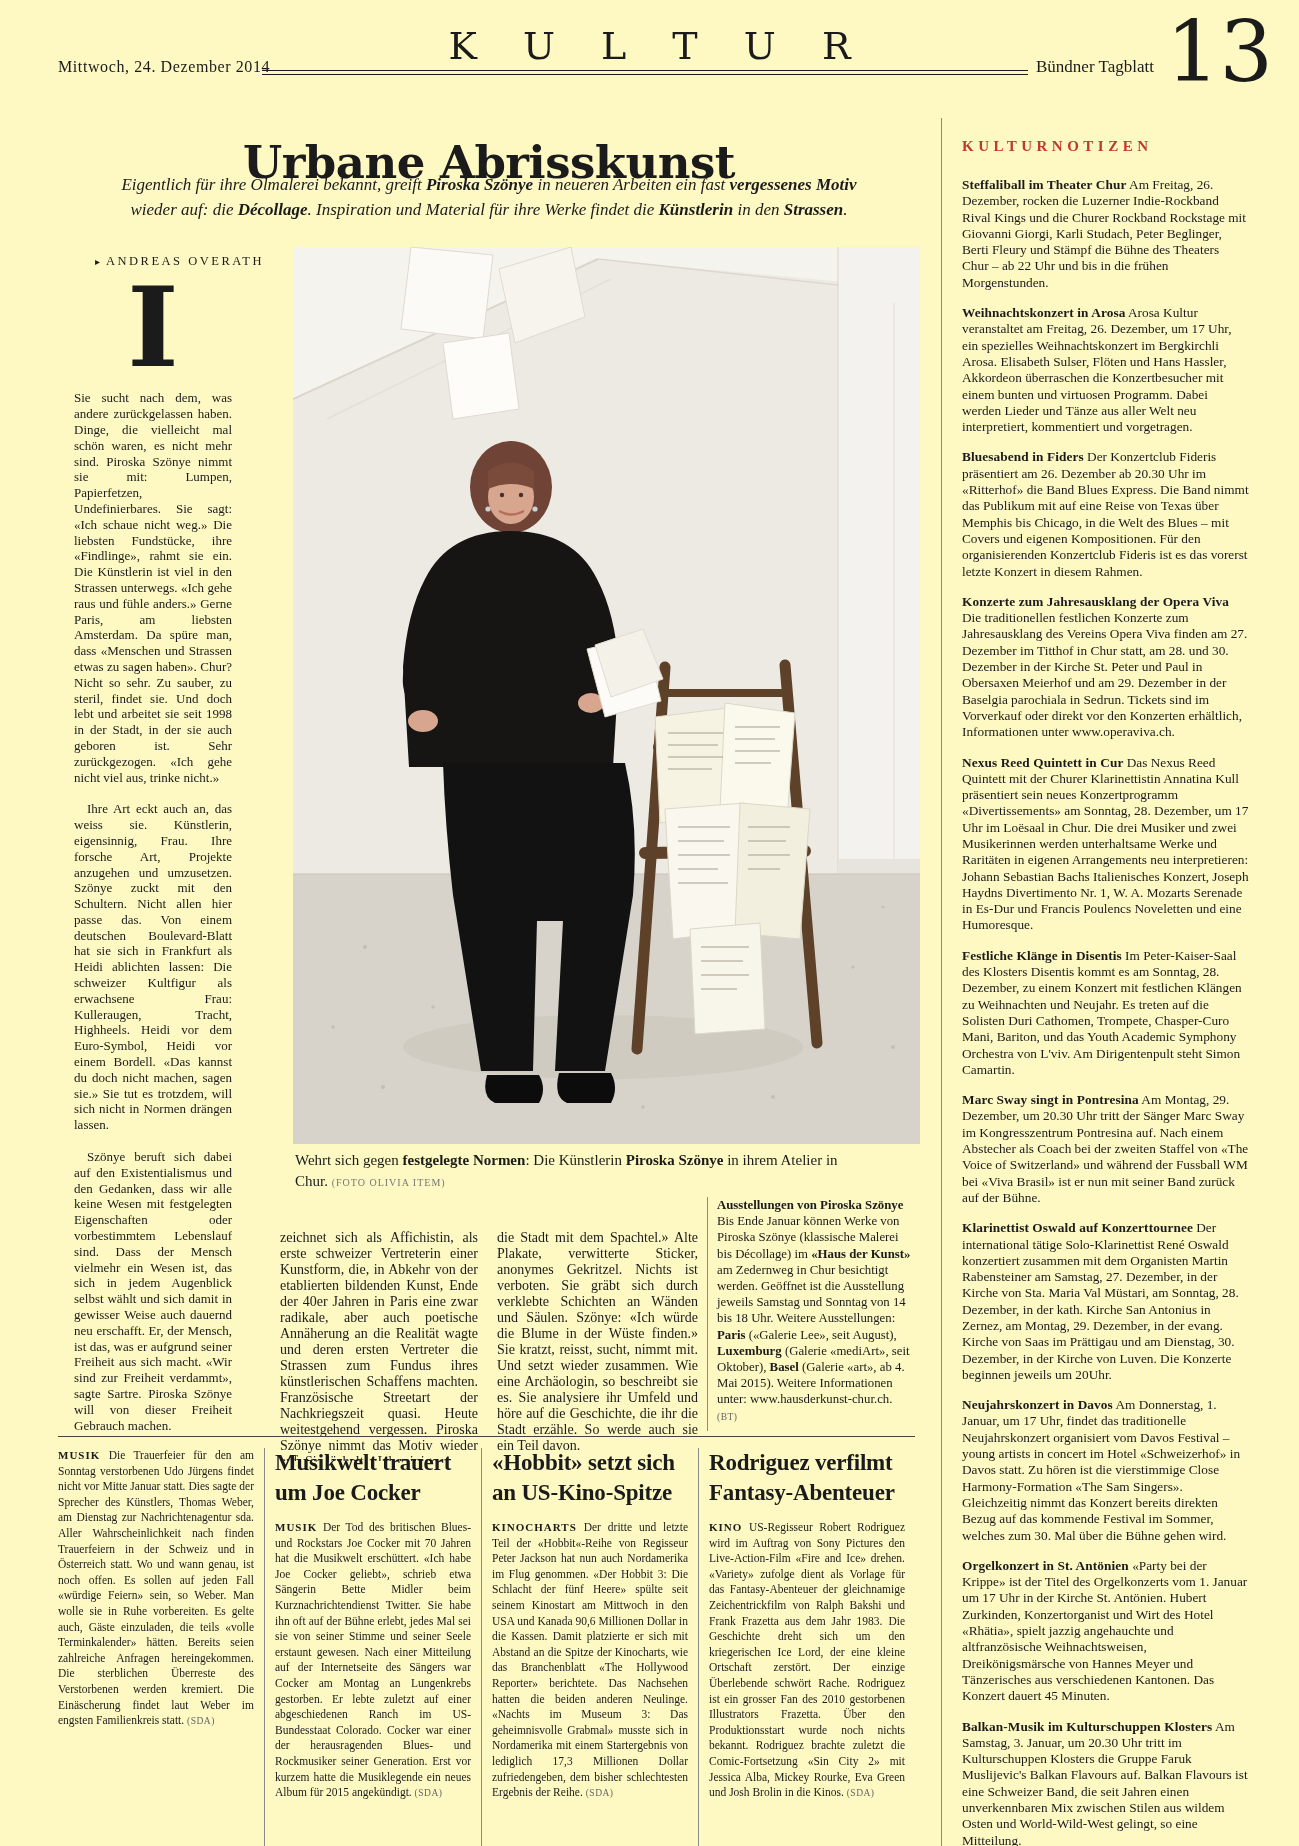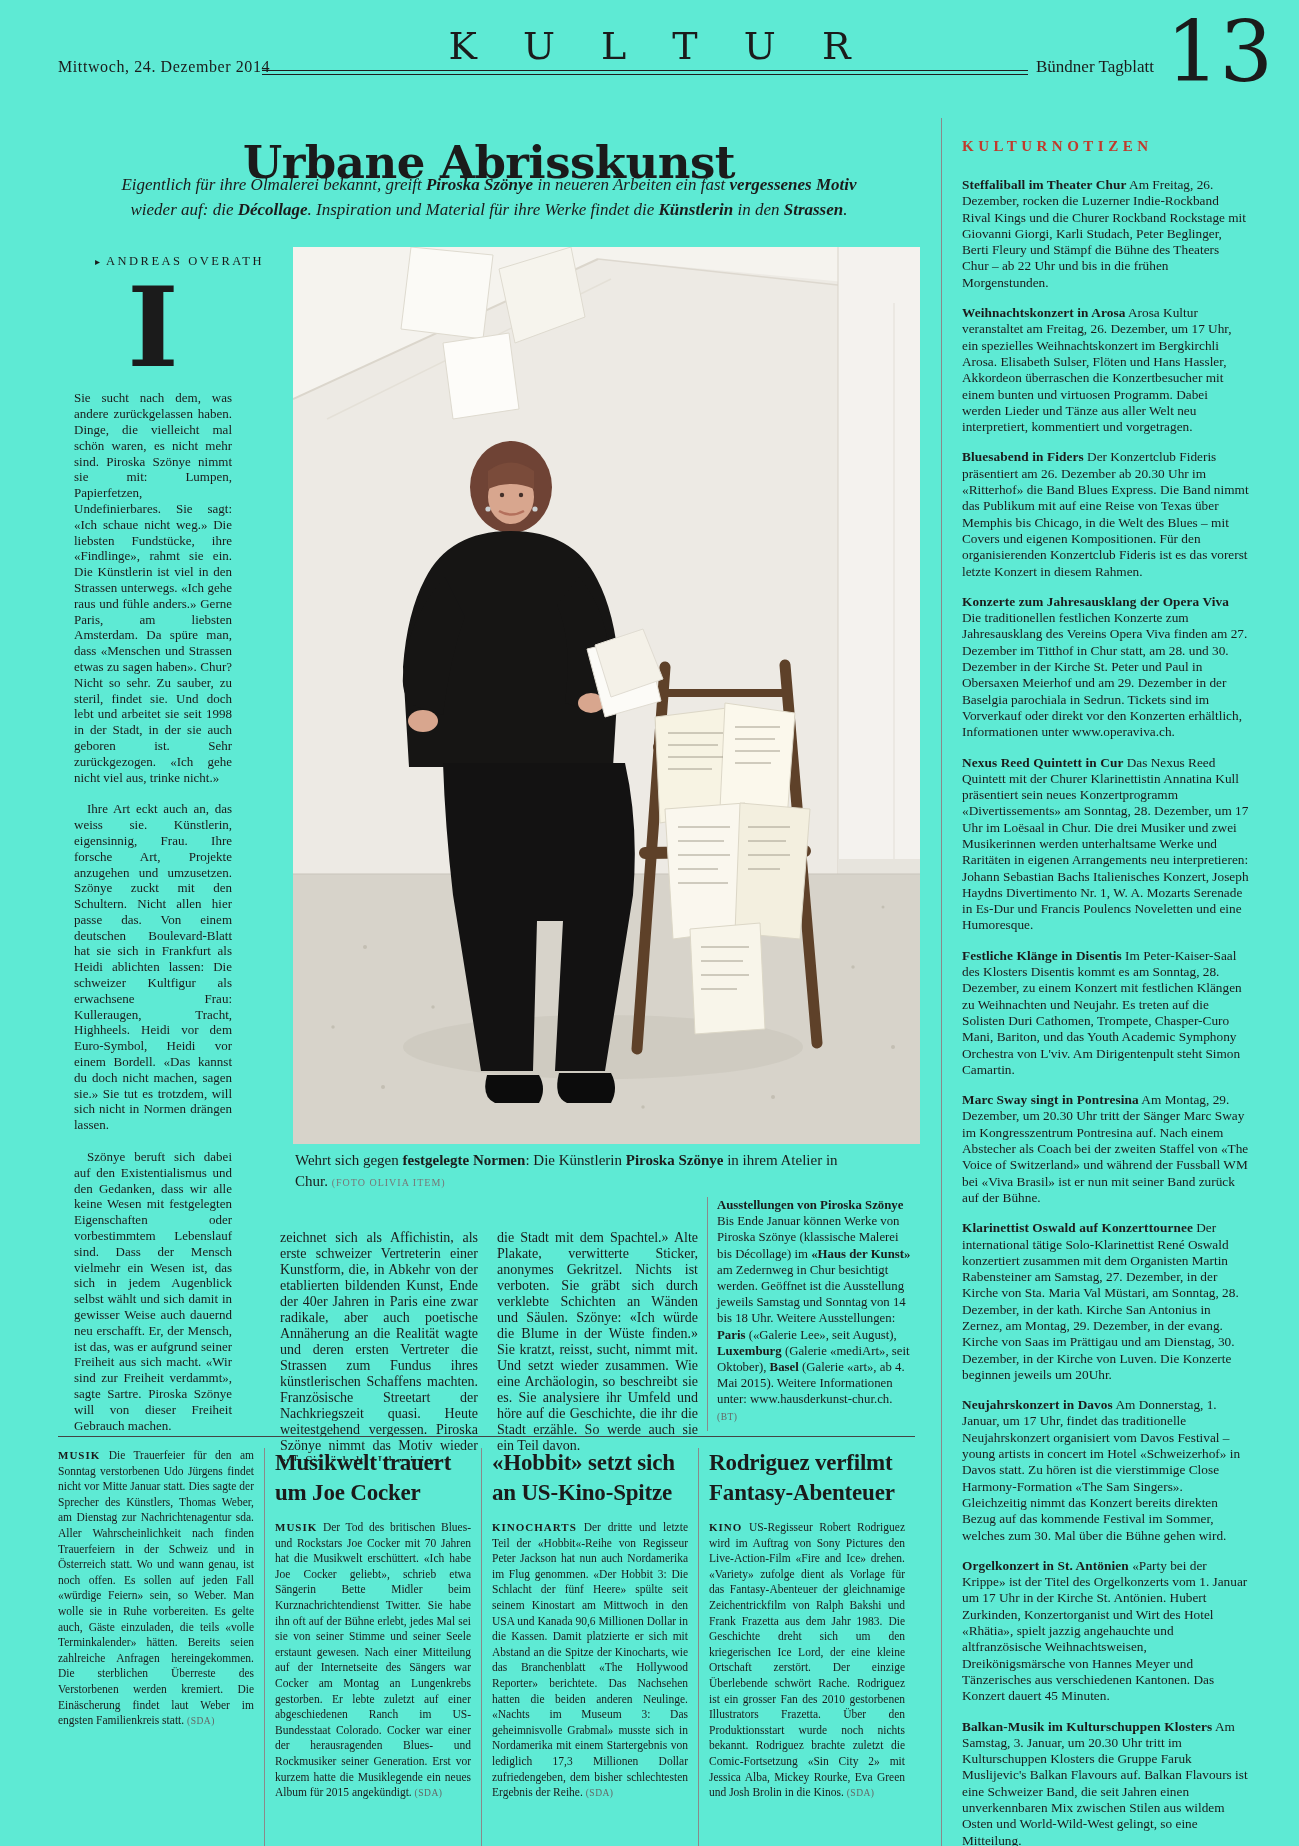--- a/index.html
+++ b/index.html
@@ -1,16 +1,16 @@
 <!DOCTYPE html>
 <html lang="de"><head>
 <meta charset="utf-8">
 <style>
   html,body{margin:0;padding:0;background:#fff;}
-  .page{position:relative;width:1299px;height:1846px;background:#5eead4;overflow:hidden;
+  .page{position:relative;width:1299px;height:1846px;background:#fef9c3;overflow:hidden;
         font-family:"Liberation Serif","DejaVu Serif",serif;color:#1b1b1b;
         -webkit-hyphens:auto;hyphens:auto;}
   
   .h-date{position:absolute;left:58px;top:58px;font-size:16px;letter-spacing:.6px;}
   .h-section{position:absolute;left:0;right:0;top:24px;text-align:center;
              font-family:"DejaVu Serif",serif;font-size:38px;letter-spacing:17px;text-indent:17px;}
   .h-rule{position:absolute;left:262px;width:766px;top:70px;height:3px;
           border-top:1.5px solid #1d1d1d;border-bottom:1.5px solid #1d1d1d;}
   .h-paper{position:absolute;left:1036px;top:57px;font-size:17px;}
   .h-page{position:absolute;left:1166px;top:10px;font-family:"DejaVu Serif",serif;

